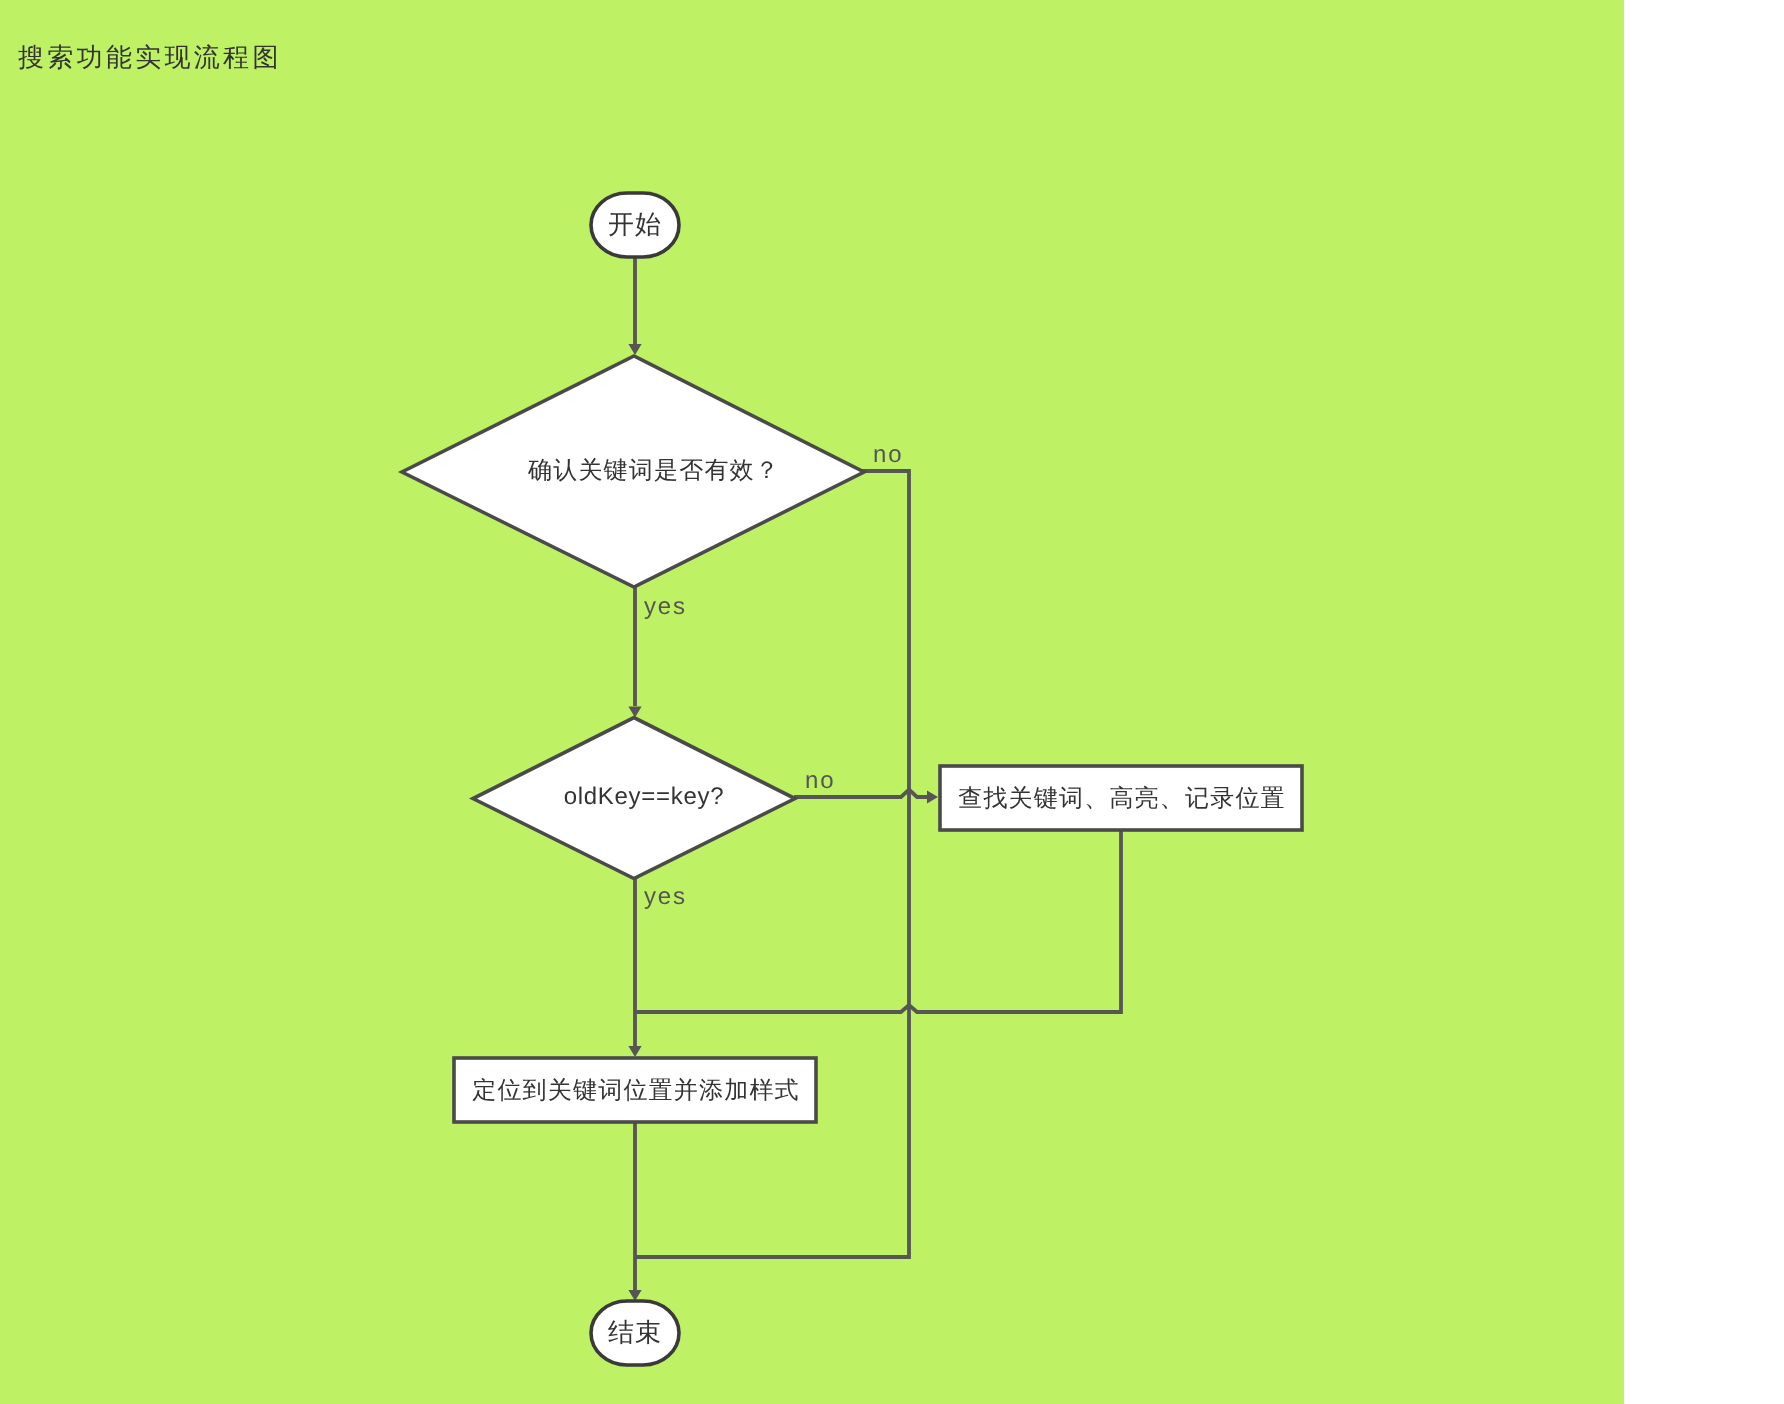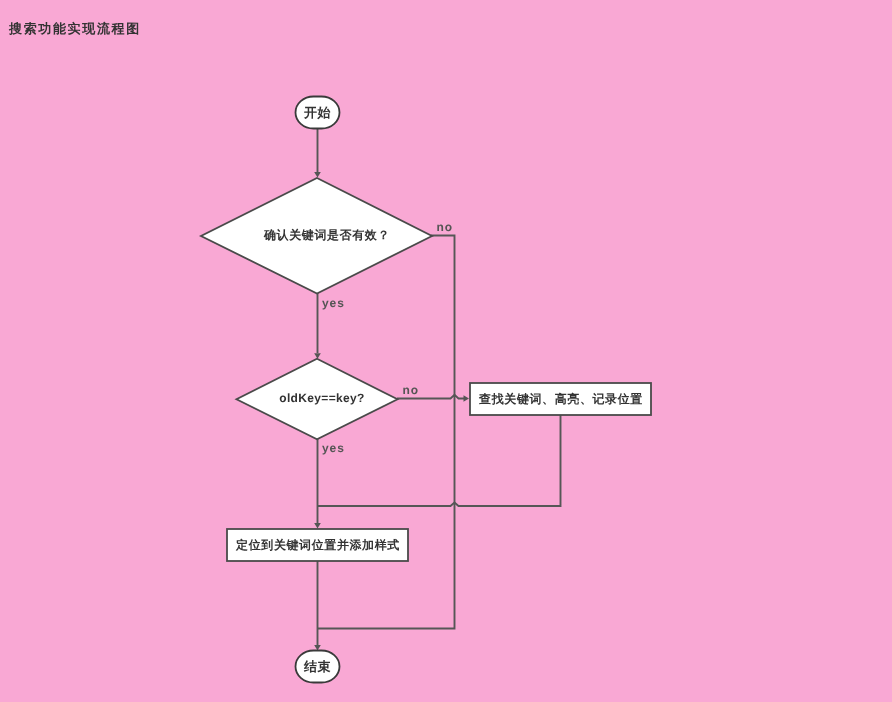--- a/index.html
+++ b/index.html
@@ -1,18 +1,18 @@
 <!DOCTYPE html>
 <html><head>
 <meta charset="utf-8">
 <title>flowchart</title>
 <style>
   html,body{margin:0;padding:0;background:#ffffff;}
   body{width:892px;height:702px;overflow:hidden;font-family:"Liberation Sans",sans-serif;-webkit-font-smoothing:antialiased;text-rendering:geometricPrecision;}
-  .page{position:relative;width:892px;height:702px;background:#f9a8d4;overflow:hidden;font-weight:bold;}
+  .page{position:relative;width:812px;height:702px;background:#bef264;overflow:hidden;}
   .title{position:absolute;left:9px;top:22px;will-change:transform;font-size:13px;letter-spacing:1.65px;color:#333333;line-height:13px;white-space:nowrap;}
   svg.board{position:absolute;left:0;top:0;will-change:transform;}
   .node-shape{fill:#ffffff;stroke:#4a4a4a;stroke-width:1.8px;}
   .term-shape{stroke:#3a3a3a;}
   .edge{fill:none;stroke:#565656;stroke-width:1.9px;}
   .arrow{fill:#555555;stroke:none;}
   .ntext{font-family:"Liberation Sans",sans-serif;font-size:12px;fill:#333333;text-anchor:middle;}
   .cjk{letter-spacing:0.6px;}
   .term{font-size:13px;letter-spacing:0.5px;}
   .lat{letter-spacing:0.35px;}

